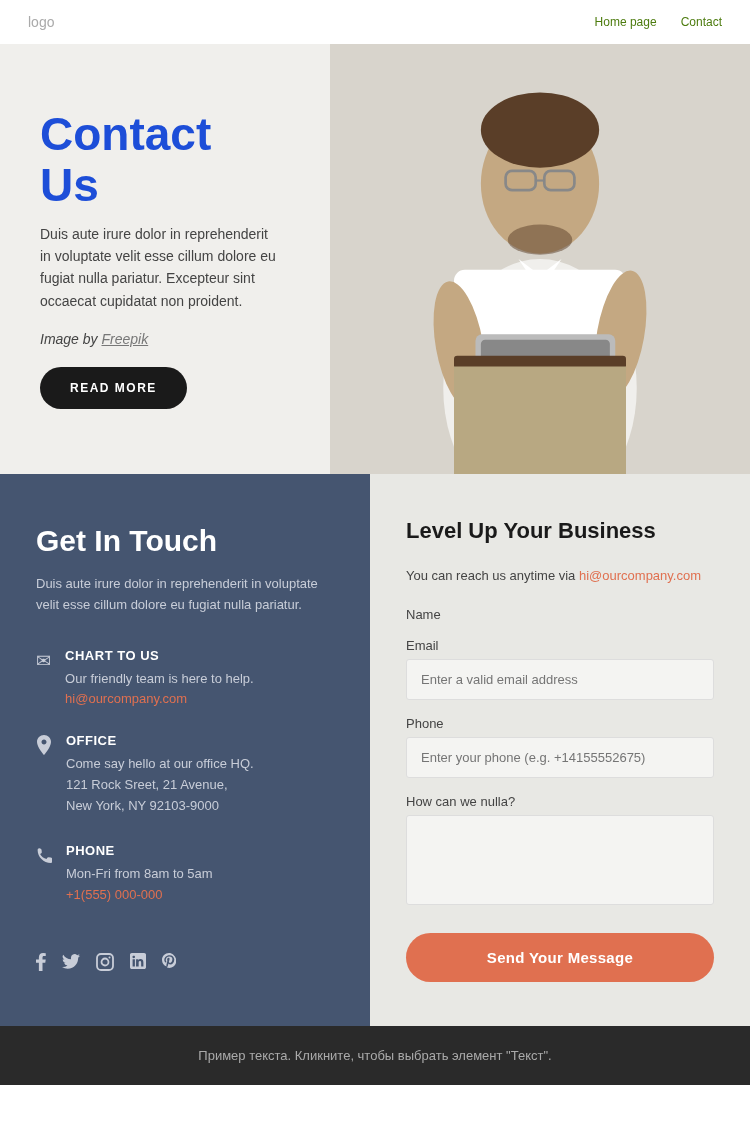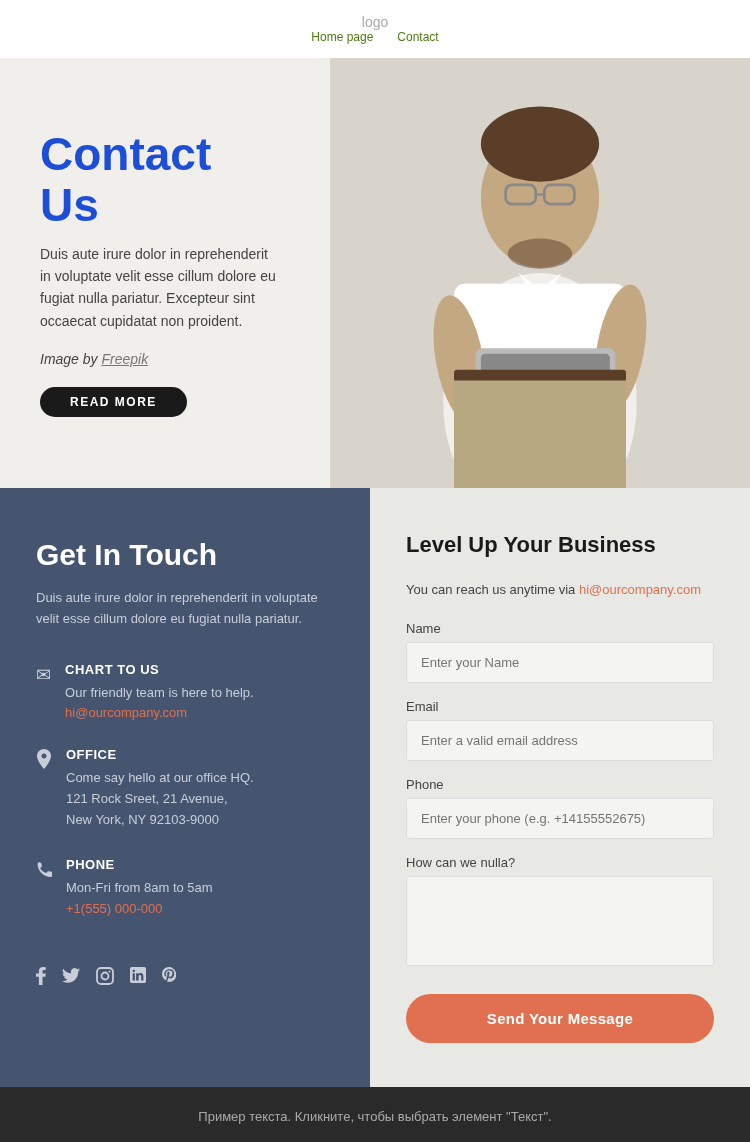--- a/index.html
+++ b/index.html
@@ -5,21 +5,20 @@
     * { margin: 0; padding: 0; box-sizing: border-box; }
     body { font-family: 'Helvetica Neue', Arial, sans-serif; width: 750px; background: #fff; }
 
     
     nav {
       display: flex;
       align-items: center;
       justify-content: space-between;
       padding: 14px 28px;
       background: #fff;
-      flex-direction: column;
     }
     .nav-logo { color: #aaa; font-size: 14px; }
     .nav-links { display: flex; gap: 24px; }
     .nav-link { font-size: 12px; color: #4d7c0f; text-decoration: none; }
 
     
     .hero {
       position: relative;
       background: #f0efec;
       min-height: 430px;
@@ -49,21 +48,21 @@
       font-size: 12px;
       color: #777;
       font-style: italic;
       margin-bottom: 28px;
     }
     .hero-image-credit a { color: #777; text-decoration: underline; }
     .btn-read-more {
       display: inline-block;
       background: #1a1a1a;
       color: #fff;
-      padding: 8px 30px;
+      padding: 14px 30px;
       border-radius: 30px;
       font-size: 12px;
       font-weight: 700;
       letter-spacing: 1.5px;
       text-transform: uppercase;
       border: none;
       cursor: pointer;
     }
     .hero-image {
       position: absolute;
@@ -350,21 +349,20 @@
 
   <div class="contact-right">
     <h2>Level Up Your Business</h2>
     <p class="reach-text">
       <span>You can reach us anytime via</span>
       <a href="#">hi@ourcompany.com</a>
     </p>
 
     <div class="form-group">
       <label class="form-label">Name</label>
-      <input class="form-input" type="text" placeholder="Enter your Name" style="">
     </div>
 
     <div class="form-group">
       <label class="form-label">Email</label>
       <input class="form-input" type="email" placeholder="Enter a valid email address" style="">
     </div>
 
     <div class="form-group">
       <label class="form-label">Phone</label>
       <input class="form-input" type="tel" placeholder="Enter your phone (e.g. +14155552675)" style="">

